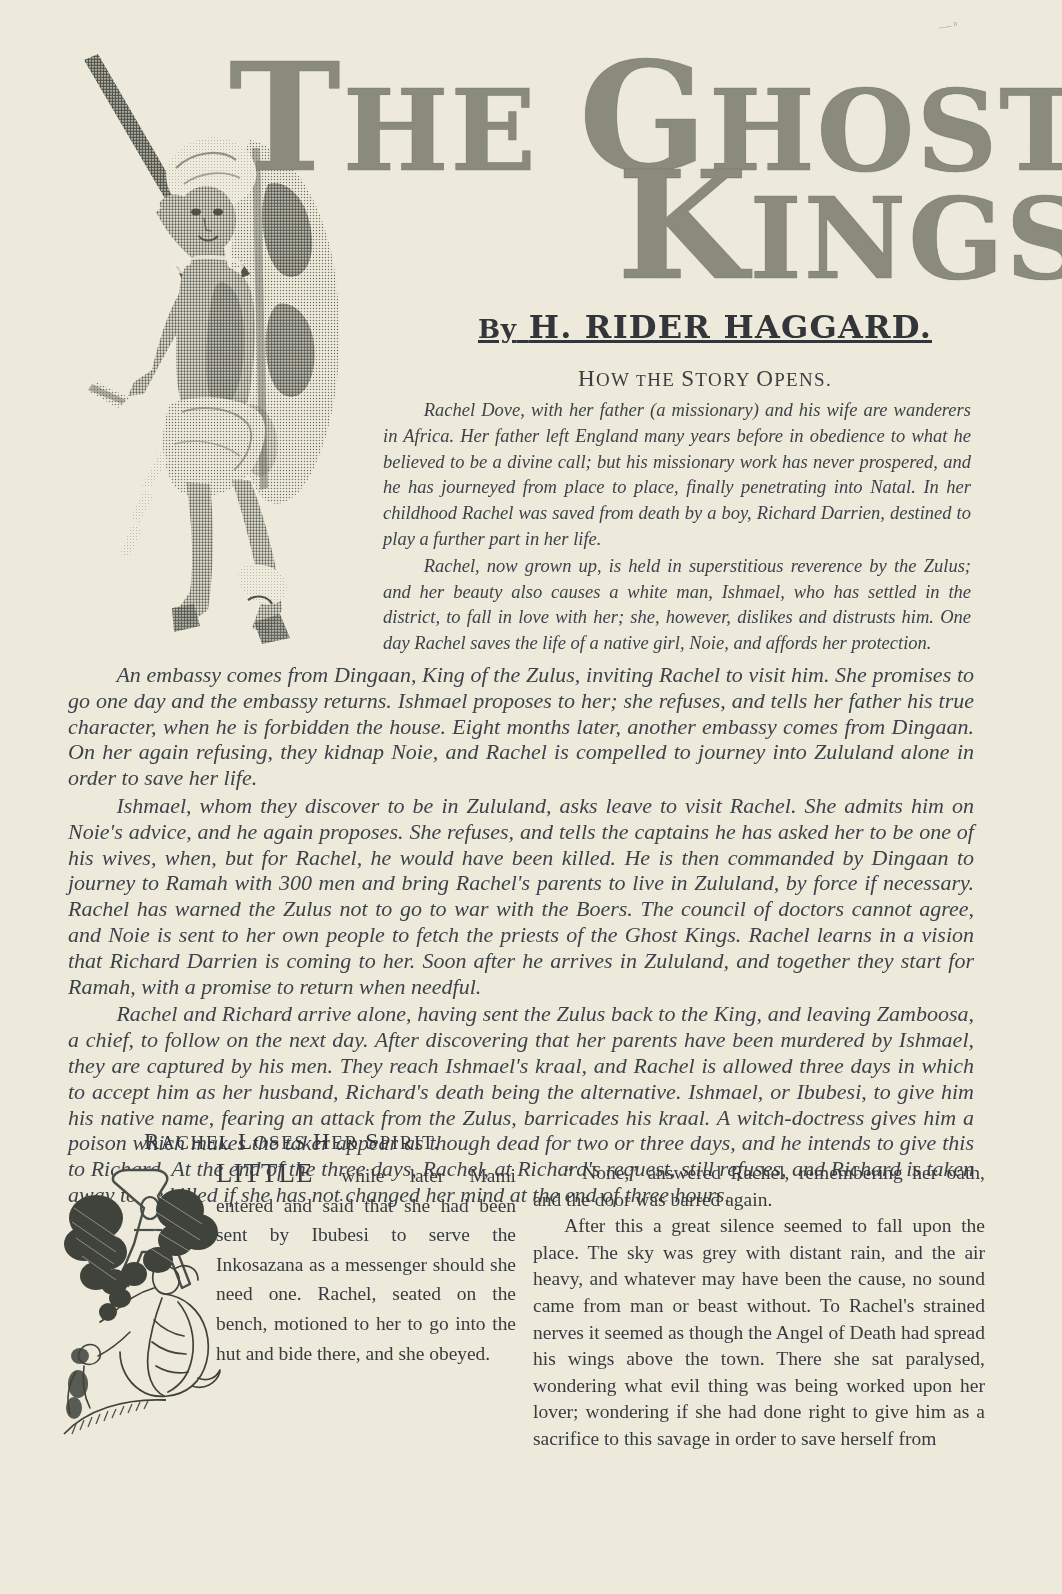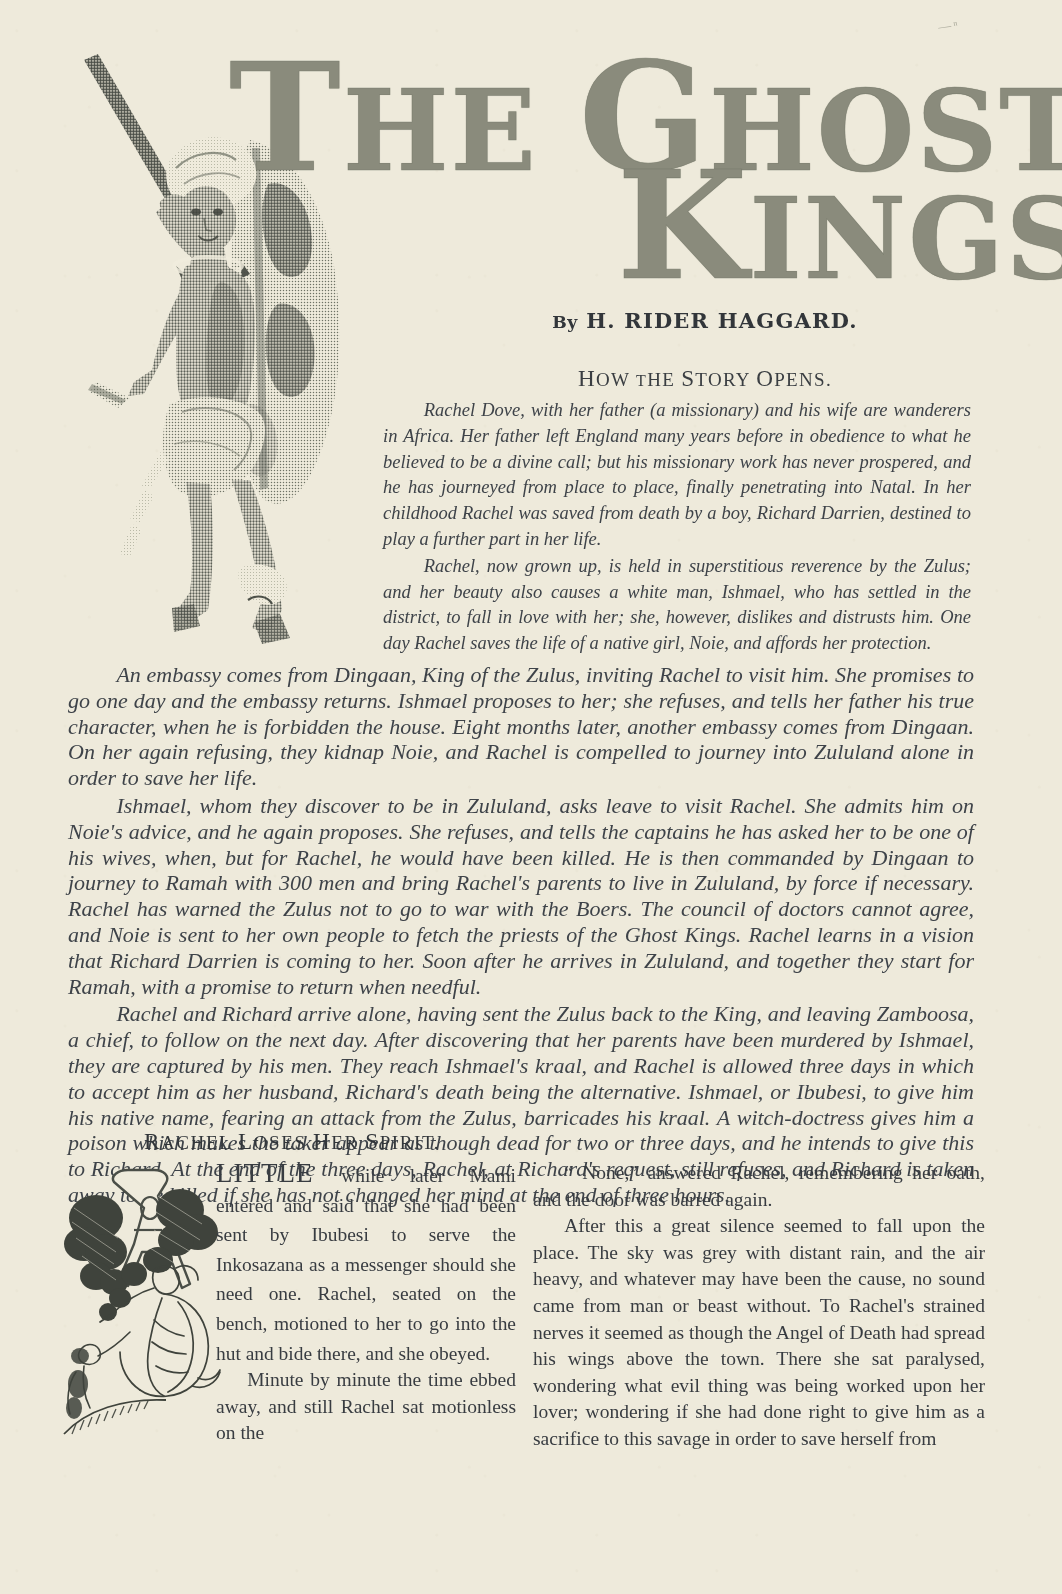--- a/index.html
+++ b/index.html
@@ -71,24 +71,25 @@
   }
   .title-line .cap { font-size: 1.34em; }
 
   .byline {
     position: absolute;
     left: 420px;
     top: 308px;
     width: 570px;
     text-align: center;
     font-family: "DejaVu Serif", "Liberation Serif", serif;
-    font-size: 21px;
+    font-size: 32px;
     font-weight: 700;
     letter-spacing: 1.2px;
     color: #32363a;
+    text-decoration: underline;
   }
   .byline .by {
     font-size: .82em;
     letter-spacing: .5px;
   }
   .subhead {
     position: absolute;
     left: 420px;
     top: 365px;
     width: 570px;
@@ -415,21 +416,20 @@
                  M46 269 L50 259 M54 266 L58 257 M62 263 L66 254 M70 261 L74 252
                  M78 259 L82 250 M86 257 L90 249"></path>
       </g>
     </svg>
   </div>
 
   <div class="col col-left">
     <p class="first">
       <span class="dropcap-word"><span style="font-size:1.0em;letter-spacing:1px;">LITTLE</span> <span style="font-size:0.72em;letter-spacing:0;">while later Mami entered and said that she had been sent by Ibubesi to serve the Inkosazana as a messenger should she need one. Rachel, seated on the bench, motioned to her to go into the hut and bide there, and she obeyed.</span></span>
     </p>
-    <p>Minute by minute the time ebbed away, and still Rachel sat motionless on the</p>
   </div>
 
   <div class="col col-right">
     <p>“ None,” answered Rachel, remembering her oath, and the door was barred again.</p>
     <p>After this a great silence seemed to fall upon the place.  The sky was grey with distant rain, and the air heavy, and whatever may have been the cause, no sound came from man or beast without.  To Rachel's strained nerves it seemed as though the Angel of Death had spread his wings above the town.  There she sat paralysed, wondering what evil thing was being worked upon her lover; wondering if she had done right to give him as a sacrifice to this savage in order to save herself from</p>
   </div>
 
 </div>
 
 </body></html>

